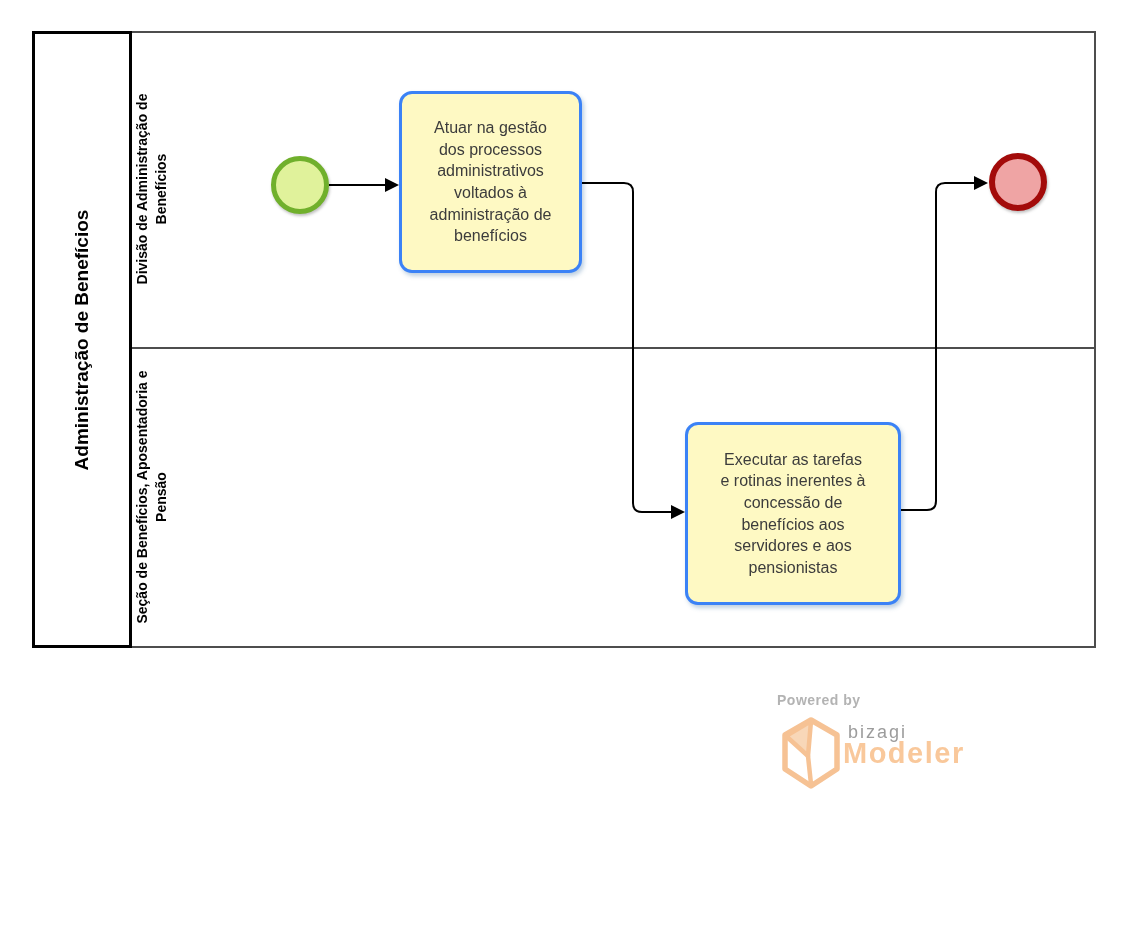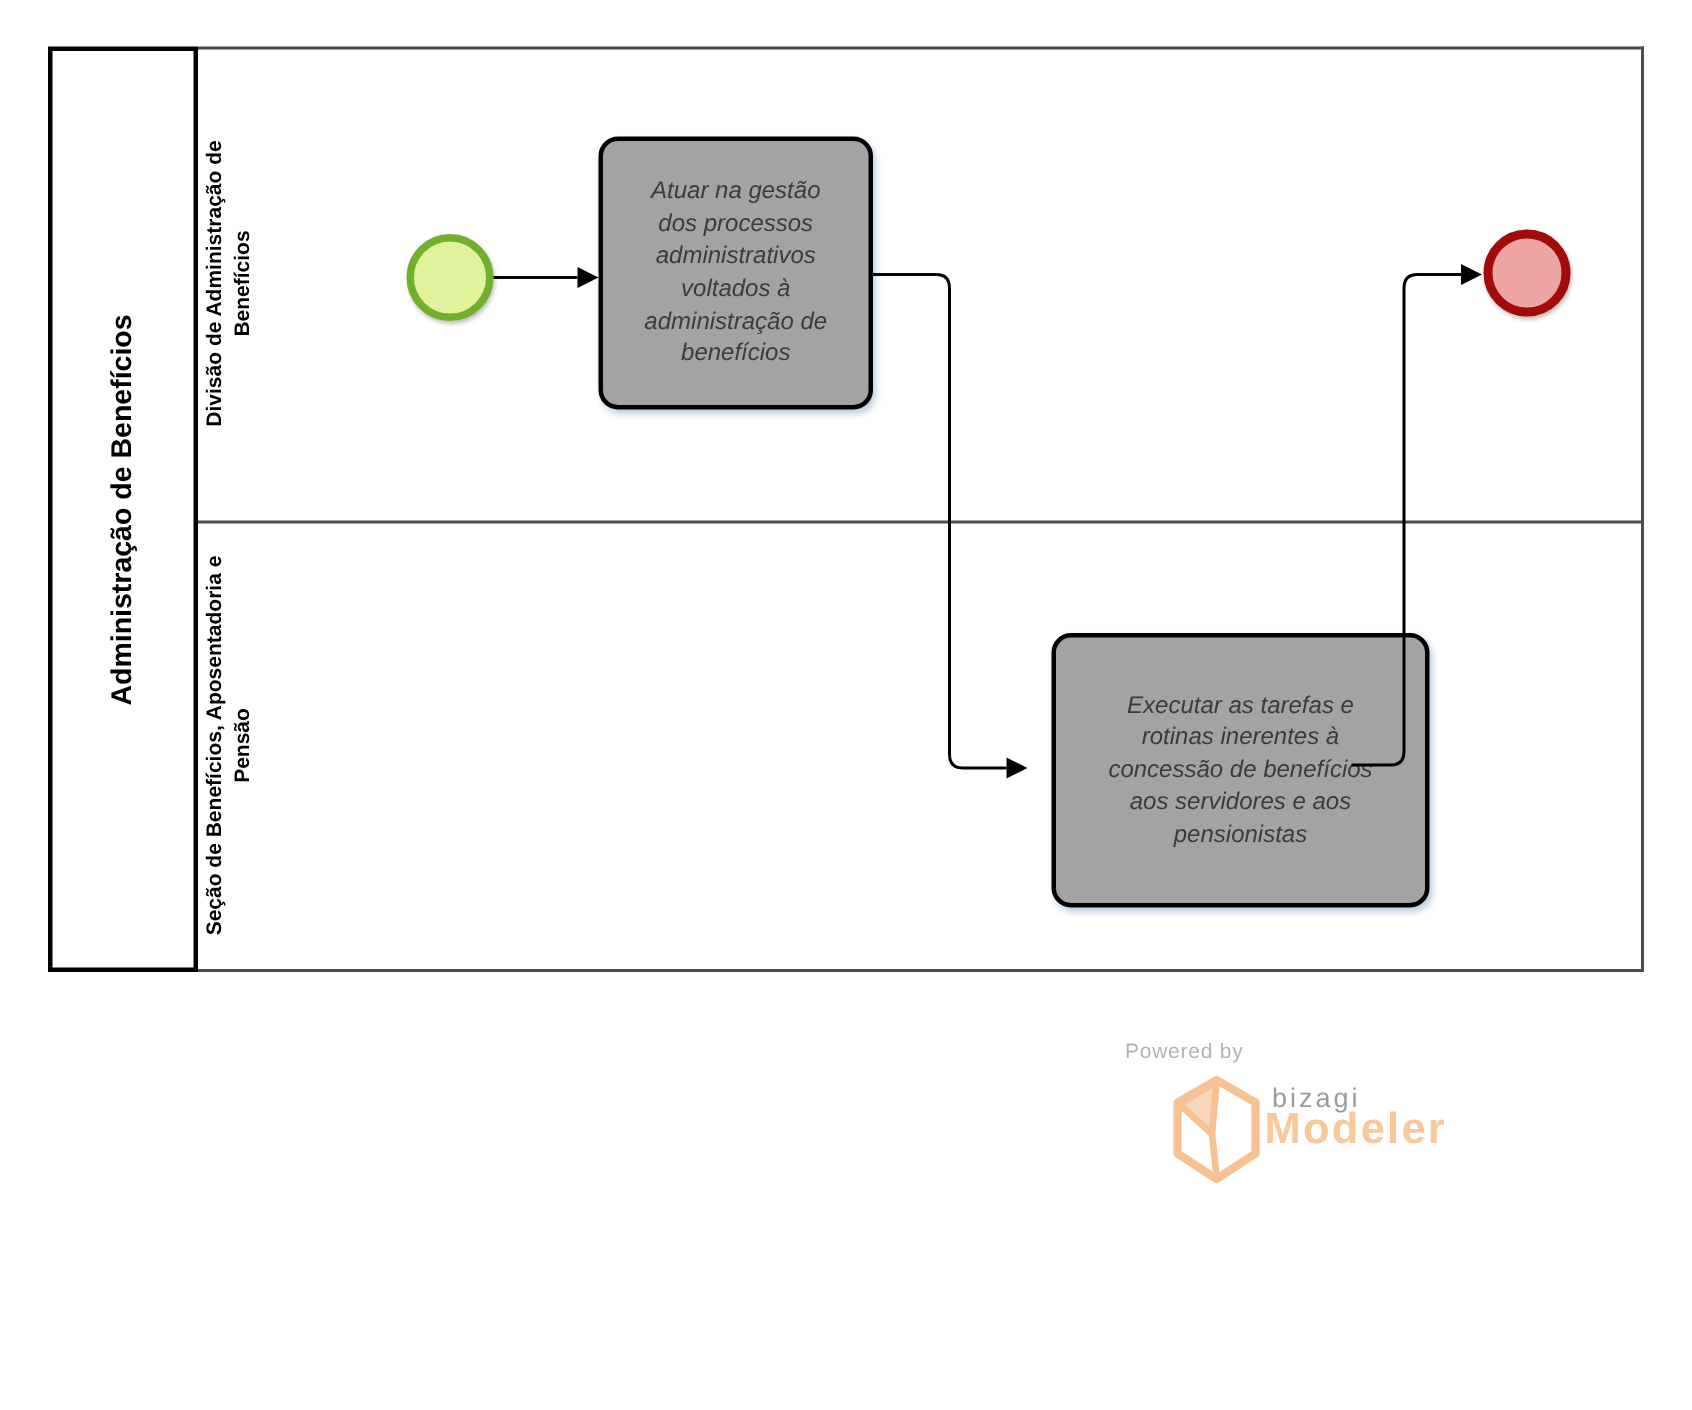--- a/index.html
+++ b/index.html
@@ -32,46 +32,45 @@
     transform:rotate(-90deg); transform-origin:center;
     display:flex; align-items:center; justify-content:center;
     text-align:center; font-size:14px; font-weight:bold;
     line-height:1.35; color:#000000;
   }
   .lane-label-1 { top:167px; }
   .lane-label-2 { top:475px; }
 
   
   .task {
-    position:absolute; border:3px solid #000000; border-radius:13px;
-    background:#a3a3a3; display:flex; align-items:center; justify-content:center;
+    position:absolute; border:3px solid #3b82f6; border-radius:13px;
+    background:#fef9c3; display:flex; align-items:center; justify-content:center;
     text-align:center; font-size:16px; line-height:1.35; color:#3c3c3c;
     box-shadow:2px 3px 4px rgba(70,120,170,0.35);
-    font-style:italic;
   }
   .task-1 { left:399px; top:91px;  width:183px; height:182px; padding:0 22px; }
-  .task-2 { left:701px; top:422px; width:252px; height:183px; padding:0 30px; }
+  .task-2 { left:685px; top:422px; width:216px; height:183px; padding:0 30px; }
 
   .event { position:absolute; border-radius:50%;
            box-shadow:1px 2px 3px rgba(0,0,0,0.25); }
   .event-start { left:271px; top:156px; width:58px; height:58px;
                  border:5px solid #70b02c; background:#e0f29b; }
   .event-end   { left:989px; top:153px; width:58px; height:58px;
                  border:6px solid #a30b0a; background:#efa4a4; }
 
   
   .flows { position:absolute; left:0; top:0; width:1128px; height:940px;
            pointer-events:none; }
   .flows path { stroke:#000000; stroke-width:2; fill:none; }
   .flows polygon { fill:#000000; }
 
   
   .powered-by {
-    position:absolute; left:750px; top:692px;
-    font-size:14px; font-weight:normal; color:#b3b3b3; letter-spacing:0.5px;
+    position:absolute; left:777px; top:692px;
+    font-size:14px; font-weight:bold; color:#b3b3b3; letter-spacing:0.5px;
   }
   .bizagi-icon { position:absolute; left:775px; top:716px; }
   .bizagi-word {
     position:absolute; left:848px; top:722px;
     font-size:18px; color:#9c9c9c; letter-spacing:2px;
   }
   .modeler-word {
     position:absolute; left:843px; top:737px;
     font-size:29px; font-weight:bold; color:#f9c89b; letter-spacing:1.5px;
   }

